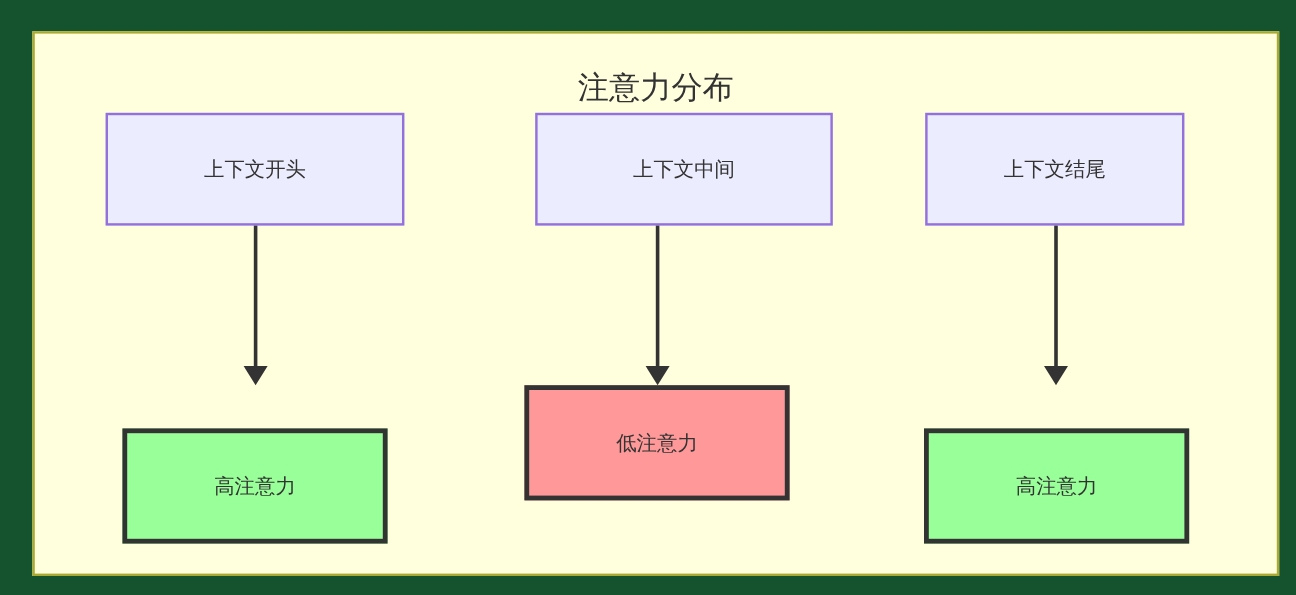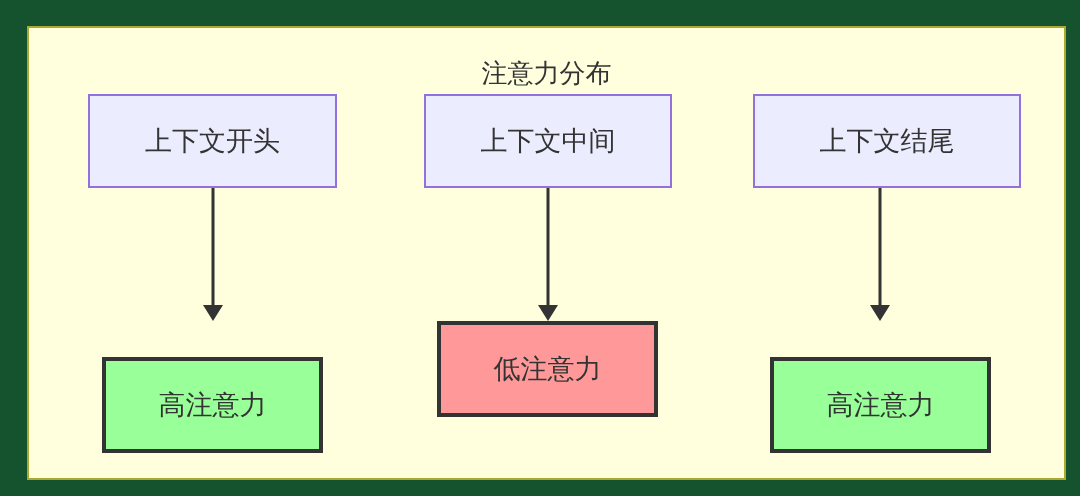--- a/index.html
+++ b/index.html
@@ -43,41 +43,41 @@
     line-height: 30px;
     color: var(--text-color);
     white-space: nowrap;
   }
   .node {
     position: absolute;
     box-sizing: border-box;
     display: flex;
     align-items: center;
     justify-content: center;
-    font-size: 27px;
+    font-size: 17px;
     white-space: nowrap;
     font-family: Liberation Serif, serif;
   }
   .source-node {
     top: 94px;
     height: 94px;
     background: var(--node-fill);
     border: 2px solid var(--node-border);
   }
   .result-node {
     top: 321px;
     height: 96px;
     width: 221px;
     border: 4px solid var(--result-border);
   }
   .result-node[data-level="high"] { background: var(--high-fill); margin-top: 36px; }
   .result-node[data-level="low"]  { background: var(--low-fill); }
   .src-a { left: 88px;  width: 249px; }
-  .src-b { left: 424px; width: 248px; }
-  .src-c { left: 753px; width: 268px; }
+  .src-b { left: 446px; width: 248px; }
+  .src-c { left: 771px; width: 216px; }
   .res-a { left: 102px; }
   .res-b { left: 437px; }
   .res-c { left: 770px; }
   .arrow {
     position: absolute;
     top: 188px;
     width: 20px;
     height: 133px;
   }
   .arr-a { left: 203px; }

